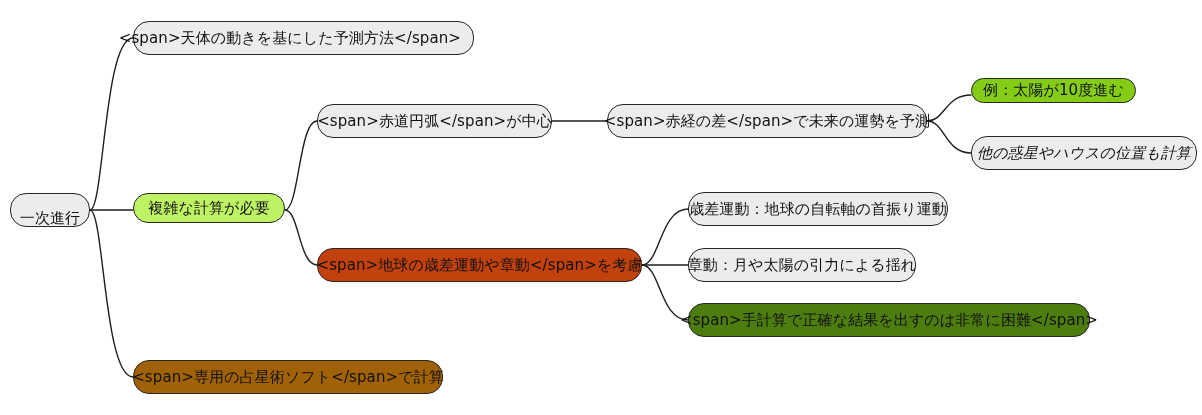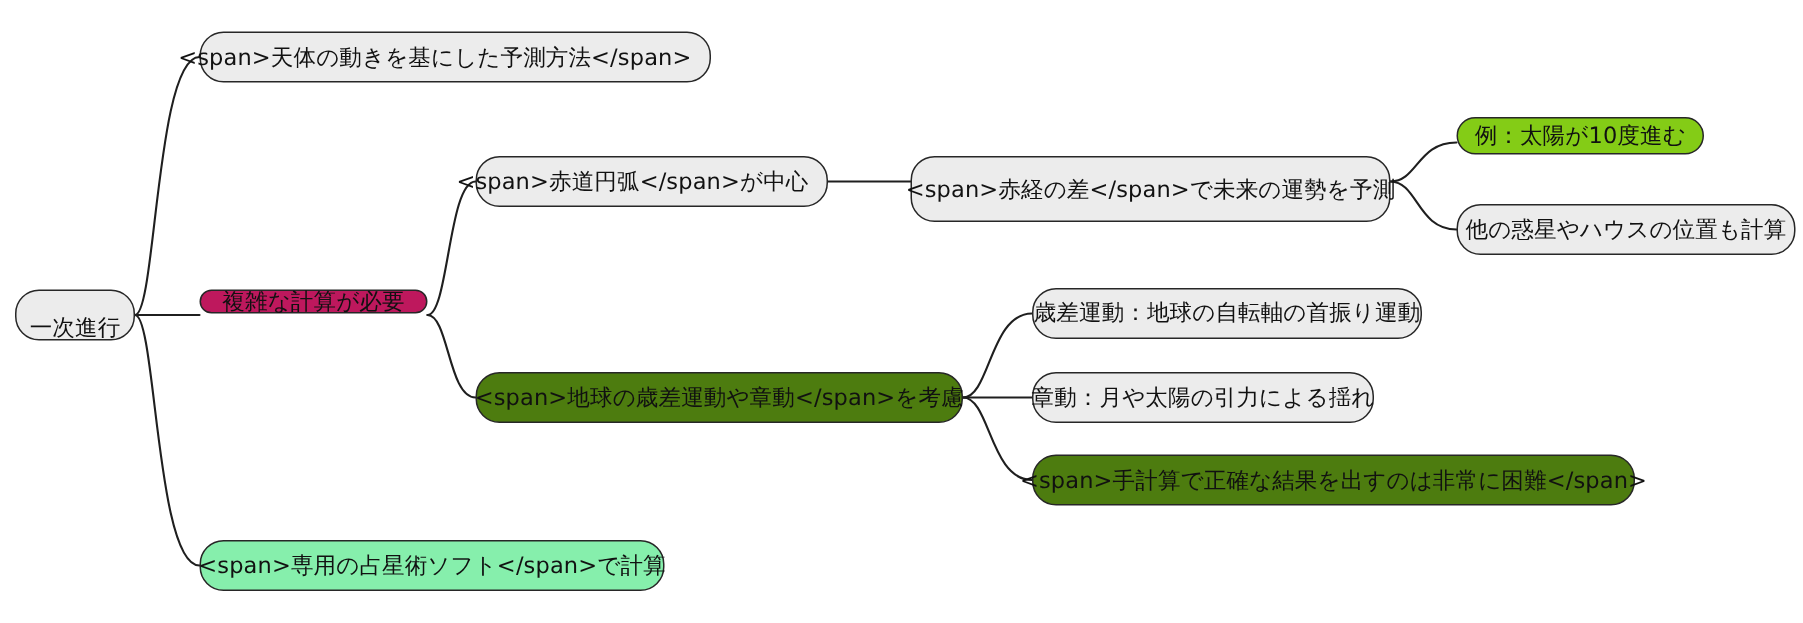--- a/index.html
+++ b/index.html
@@ -68,39 +68,39 @@
       <path d="M 642,265 C 660,265 660,265 688,265" stroke="#1f1f1f"></path>
       <path d="M 642,265 C 660,265 660,320 688,320" stroke="#1f1f1f"></path>
     </svg>
   <div id="nodes">
       <div class="node" style="left: 10px; top: 193px; width: 80px; height: 34px; background: rgb(236, 236, 236); border-color: rgb(39, 39, 39); align-items: flex-end;">
         <span class="node-label">一次進行</span>
       </div>
       <div class="node" style="left: 133px; top: 21px; width: 341px; height: 34px; background: rgb(236, 236, 236); border-color: rgb(39, 39, 39); justify-content: flex-end;">
         <span class="node-label">&lt;span&gt;天体の動きを基にした予測方法&lt;/span&gt;</span>
       </div>
-      <div class="node" style="left: 133px; top: 193px; width: 152px; height: 16px; background: #be185d; border-color: rgb(39, 39, 39);">
+      <div class="node" style="left: 133px; top: 193px; width: 152px; height: 30px; background: #bef264; border-color: rgb(39, 39, 39);">
         <span class="node-label">複雑な計算が必要</span>
       </div>
-      <div class="node" style="left: 133px; top: 360px; width: 310px; height: 34px; background: #86efac; border-color: rgb(39, 39, 39);">
+      <div class="node" style="left: 133px; top: 360px; width: 310px; height: 34px; background: #a16207; border-color: rgb(39, 39, 39);">
         <span class="node-label">&lt;span&gt;専用の占星術ソフト&lt;/span&gt;で計算</span>
       </div>
-      <div class="node" style="left: 317px; top: 104px; width: 235px; height: 34px; background: rgb(236, 236, 236); border-color: rgb(39, 39, 39); justify-content: flex-end;">
+      <div class="node" style="left: 317px; top: 104px; width: 235px; height: 34px; background: rgb(236, 236, 236); border-color: rgb(39, 39, 39);">
         <span class="node-label">&lt;span&gt;赤道円弧&lt;/span&gt;が中心</span>
       </div>
-      <div class="node" style="left: 317px; top: 248px; width: 325px; height: 34px; background: #4d7c0f; border-color: rgb(39, 39, 39);">
+      <div class="node" style="left: 317px; top: 248px; width: 325px; height: 34px; background: #c2410c; border-color: rgb(39, 39, 39);">
         <span class="node-label">&lt;span&gt;地球の歳差運動や章動&lt;/span&gt;を考慮</span>
       </div>
-      <div class="node" style="left: 607px; top: 104px; width: 320px; height: 44px; background: rgb(236, 236, 236); border-color: rgb(39, 39, 39);">
+      <div class="node" style="left: 607px; top: 104px; width: 320px; height: 34px; background: rgb(236, 236, 236); border-color: rgb(39, 39, 39);">
         <span class="node-label">&lt;span&gt;赤経の差&lt;/span&gt;で未来の運勢を予測</span>
       </div>
       <div class="node" style="left: 971px; top: 78px; width: 165px; height: 25px; background: #84cc16; border-color: rgb(39, 39, 39);">
         <span class="node-label">例：太陽が10度進む</span>
       </div>
-      <div class="node" style="left: 971px; top: 136px; width: 226px; height: 34px; background: rgb(236, 236, 236); border-color: rgb(39, 39, 39);">
+      <div class="node" style="left: 971px; top: 136px; width: 226px; height: 34px; background: rgb(236, 236, 236); border-color: rgb(39, 39, 39); font-style: italic;">
         <span class="node-label">他の惑星やハウスの位置も計算</span>
       </div>
       <div class="node" style="left: 688px; top: 192px; width: 260px; height: 34px; background: rgb(236, 236, 236); border-color: rgb(39, 39, 39); font-family: Liberation Serif, serif;">
         <span class="node-label">歳差運動：地球の自転軸の首振り運動</span>
       </div>
       <div class="node" style="left: 688px; top: 248px; width: 228px; height: 34px; background: rgb(236, 236, 236); border-color: rgb(39, 39, 39);">
         <span class="node-label">章動：月や太陽の引力による揺れ</span>
       </div>
       <div class="node" style="left: 688px; top: 303px; width: 402px; height: 34px; background: #4d7c0f; border-color: rgb(39, 39, 39);">
         <span class="node-label">&lt;span&gt;手計算で正確な結果を出すのは非常に困難&lt;/span&gt;</span>

